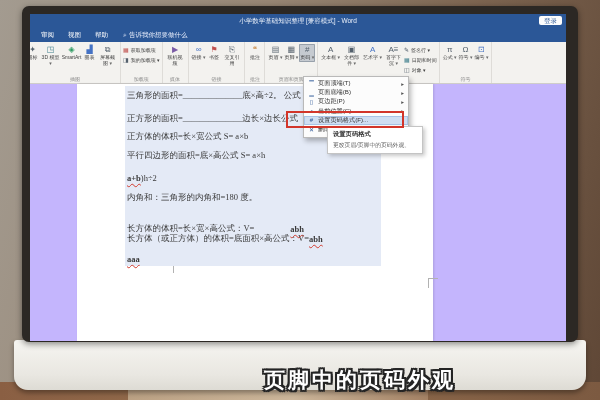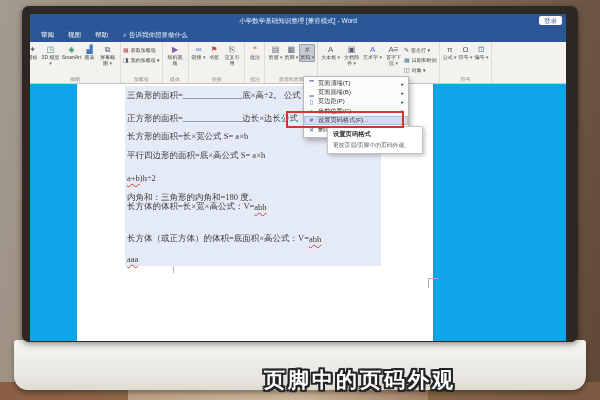--- a/index.html
+++ b/index.html
@@ -47,27 +47,27 @@
   .rbtn{display:flex;flex-direction:column;align-items:center;min-width:13px;max-width:19px;
     padding:1px 1px;gap:1px;border-radius:1px;}
   .rbtn .ric{font-size:8px;line-height:9px;height:9px;color:#54606c;}
   .rbtn .rlb{font-size:5px;line-height:5.5px;color:#3f3f3f;text-align:center;}
   .rbtn.pressed{background:#c5cad0;box-shadow:inset 0 0 0 1px #98a1ab;}
   .rbtn.cut{margin-left:-7px;}
   .rsm{display:flex;align-items:center;gap:2px;font-size:5px;color:#3f3f3f;height:9px;white-space:nowrap;}
   .rsm .ric{font-size:6px;color:#54606c;}
   .dar{color:#6a6a6a;}
   
-  .docarea{position:absolute;left:0;top:70px;width:536px;height:257px;background:#0ea5e9;}
+  .docarea{position:absolute;left:0;top:70px;width:536px;height:257px;background:#c4b5fd;}
   .docpage{position:absolute;left:47px;top:0;width:356px;height:257px;background:#fff;
     box-shadow:1px 0 2px rgba(0,0,0,.12);}
   .selection{position:absolute;left:95px;top:2px;width:256px;height:180px;background:#e4eaf6;}
   .docline{position:absolute;left:97px;height:20.4px;width:300px;display:flex;align-items:center;
     font-family:"Liberation Serif","DejaVu Serif",serif;font-size:8.5px;color:#3a3a3a;white-space:nowrap;}
-  .miss{text-decoration:underline wavy #d23b2e 1px;text-underline-offset:1.5px;}
+  .miss{text-decoration:underline wavy #d23b2e 1px;text-underline-offset:1.5px;font-weight:bold;}
   .cmark{position:absolute;width:9px;height:9px;}
   .cmark.l{left:87px;top:179px;border-top:1px solid #b2b2b2;border-right:1px solid #b2b2b2;}
   .cmark.r{left:351px;top:194px;border-top:1px solid #b2b2b2;border-left:1px solid #b2b2b2;}
   
   .pn-menu{position:absolute;left:273px;top:62px;width:106px;background:#fcfcfc;
     border:1px solid #b9b9b9;box-shadow:2px 3px 5px rgba(0,0,0,.28);padding:2px 0 3px;z-index:20;box-sizing:border-box;}
   .pn-item{height:9.2px;display:flex;align-items:center;gap:3px;padding:0 4px;font-size:6.2px;color:#333;}
   .pn-item.hl{background:#cfdef2;box-shadow:inset 0 0 0 1px #a9c4e6;}
   .pn-ic{width:7px;font-size:6px;color:#2b5797;text-align:center;}
   .pn-arrow{margin-left:auto;font-size:5.5px;color:#555;}
@@ -260,33 +260,33 @@
     </div>
     <div class="selection"></div>
     <div id="doclines">
         <div class="docline" style="top: 2px;">
           <span>三角形的面积=______________底×高÷2。 公式</span>
         </div>
         <div class="docline" style="top: 25px;">
           <span>正方形的面积=______________边长×边长公式</span>
         </div>
         <div class="docline" style="top: 42.8px;">
-          <span>长方形的面积=长×宽公式 S= a×b</span>
+          <span>正方体的体积=长×宽公式 S= a×b</span>
         </div>
         <div class="docline" style="top: 62px;">
           <span>平行四边形的面积=底×高公式 S= a×h</span>
         </div>
         <div class="docline" style="top: 83.6px;">
           <span class="miss">a+b</span>
           <span>)h÷2</span>
         </div>
         <div class="docline" style="top: 104px;">
           <span>内角和：三角形的内角和=180 度。</span>
         </div>
-        <div class="docline" style="top: 113px;">
+        <div class="docline" style="top: 135px; gap: 36px;">
           <span>长方体的体积=长×宽×高公式：V=</span>
           <span class="miss">abh</span>
         </div>
         <div class="docline" style="top: 144.8px;">
           <span>长方体（或正方体）的体积=底面积×高公式：V=</span>
           <span class="miss">abh</span>
         </div>
         <div class="docline" style="top: 165.2px;">
           <span class="miss">aaa</span>
         </div>

